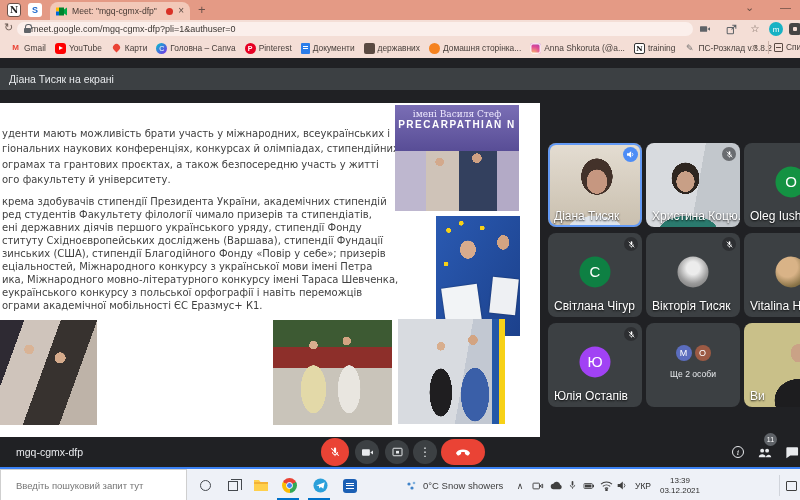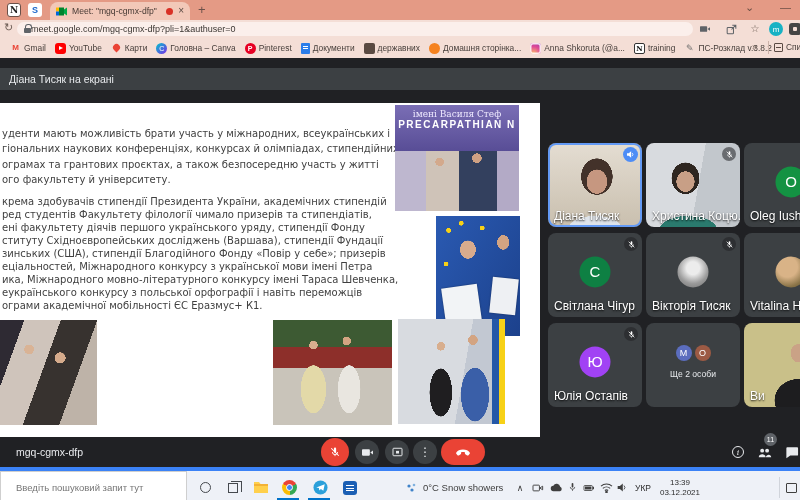--- a/index.html
+++ b/index.html
@@ -169,21 +169,21 @@
   .rt-ic{position:absolute;top:6px;width:18px;height:18px;display:flex;align-items:center;justify-content:center;}
   .info-ic{left:729px;}
   .info-circle{width:12px;height:12px;border:1.2px solid #e8eaed;border-radius:50%;color:#e8eaed;
     font-size:8px;display:flex;align-items:center;justify-content:center;font-family:"DejaVu Serif",serif;font-style:italic;}
   .people-ic{left:755px;}
   .chat-ic{left:783px;}
   .pcount{position:absolute;left:764px;top:-4px;width:13px;height:13px;border-radius:50%;background:#5f6368;
     color:#fff;font-size:7px;display:flex;align-items:center;justify-content:center;}
 
   
-  #taskbar{position:absolute;left:0;top:467px;width:800px;height:33px;background:#eef1f7;border-top:4px solid #3b82f6;}
+  #taskbar{position:absolute;left:0;top:467px;width:800px;height:33px;background:#eef1f7;border-top:2px solid #3b82f6;}
   .tsearch{position:absolute;left:0;top:0;width:187px;height:33px;background:#fff;border:1px solid #cfcfcf;
     display:flex;align-items:center;padding-left:15px;font-size:9.5px;color:#757575;}
   .ticon{position:absolute;top:7px;width:20px;height:19px;display:flex;align-items:center;justify-content:center;}
   .cortana{left:195px;}
   .cortana-ring{width:11px;height:11px;border:1.5px solid #45494e;border-radius:50%;}
   .taskview{left:223px;}
   .tv-sq{width:10px;height:10px;border:1px solid #45494e;position:relative;}
   .tv-sq:after{content:'';position:absolute;left:2px;top:-3px;width:10px;height:10px;
     border-top:1px solid #45494e;border-right:1px solid #45494e;}
   .folder{left:251px;}
@@ -317,21 +317,21 @@
     <div id="slide">
       <div id="para1" class="para">
           <div class="slide-line">уденти мають можливість брати участь у міжнародних, всеукраїнських і</div>
           <div class="slide-line">гіональних наукових конференціях, конкурсах й олімпіадах, стипендійних</div>
           <div class="slide-line">ограмах та грантових проєктах, а також безпосередню участь у житті</div>
           <div class="slide-line">ого факультету й університету.</div>
         </div>
       <div id="para2" class="para">
           <div class="slide-line">крема здобувачів стипендії Президента України, академічних стипендій</div>
           <div class="slide-line">ред студентів Факультету філології чимало призерів та стипендіатів,</div>
-          <div class="slide-line">ені факультету діячів першого українського уряду, стипендії Фонду</div>
+          <div class="slide-line">ені державних діячів першого українського уряду, стипендії Фонду</div>
           <div class="slide-line">ституту Східноєвропейських досліджень (Варшава), стипендії Фундації</div>
           <div class="slide-line">зинських (США), стипендії Благодійного Фонду «Повір у себе»; призерів</div>
           <div class="slide-line">еціальностей, Міжнародного конкурсу з української мови імені Петра</div>
           <div class="slide-line">ика, Міжнародного мовно-літературного конкурсу імені Тараса Шевченка,</div>
           <div class="slide-line">еукраїнського конкурсу з польської орфографії і навіть переможців</div>
           <div class="slide-line">ограми академічної мобільності ЄС Еразмус+ К1.</div>
         </div>
 
       <div class="photo photoTR">
         <div class="ph-banner">

